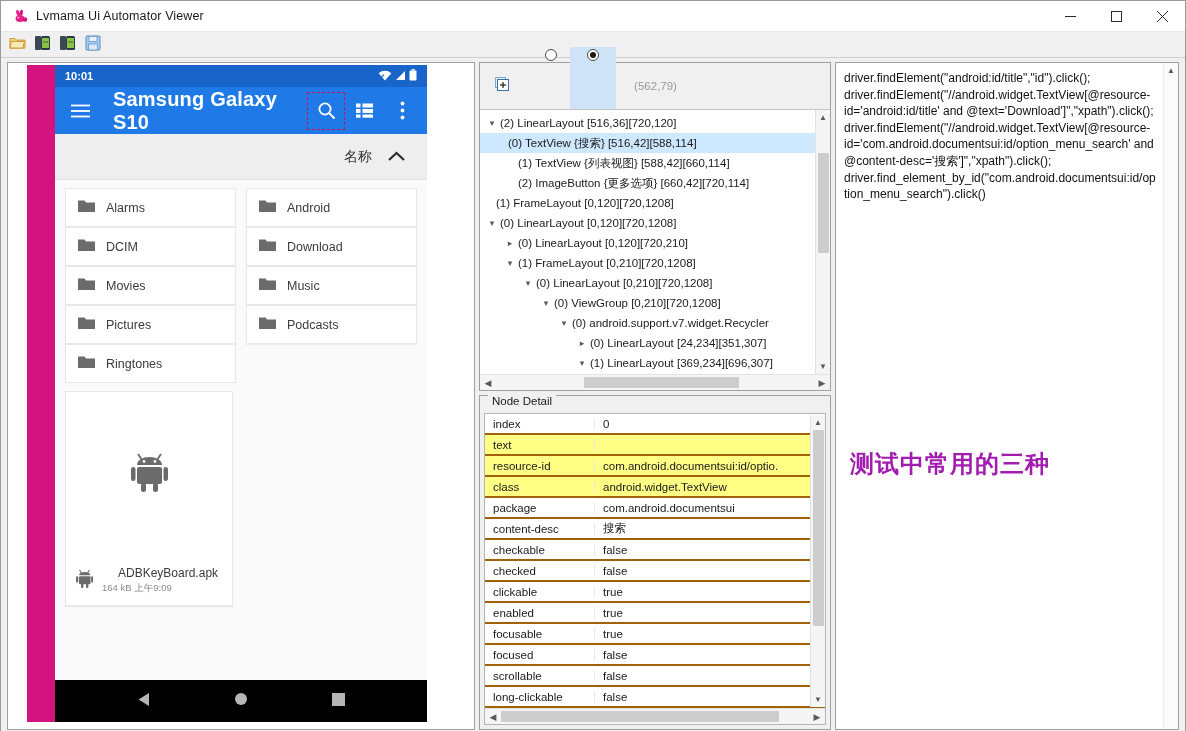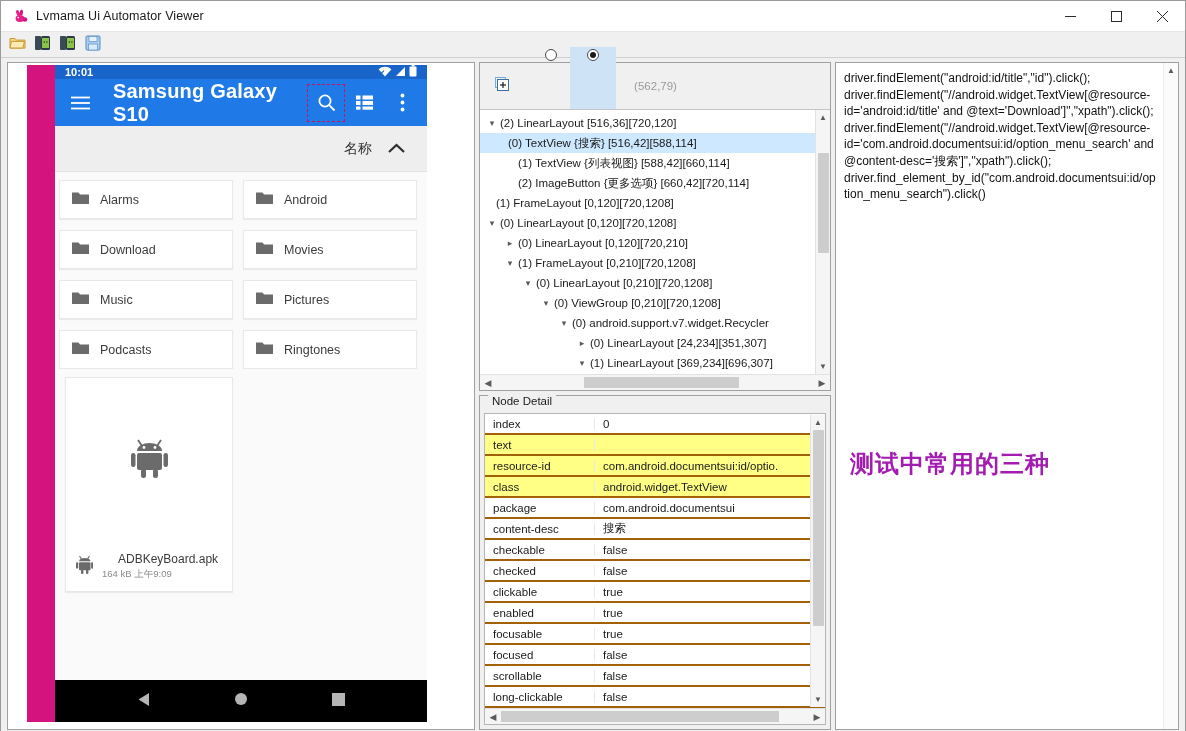--- a/index.html
+++ b/index.html
@@ -79,21 +79,21 @@
     background: #d4137f;
   }
   .phone-inner {
     position: absolute;
     left: 28px; top: 0; right: 0; bottom: 0;
     width: 372px;
     background: #fafafa;
     display: flex; flex-direction: column;
   }
   .statusbar {
-    height: 14px; background: #1964c8;
+    height: 22px; background: #1964c8;
     display: flex; align-items: center;
     padding: 0 10px;
     color: #fff; font-size: 11px; font-weight: bold;
   }
   .sb-right { margin-left: auto; display: flex; align-items: center; gap: 3px; }
   .appbar {
     height: 47px; background: #1f7ae8;
     display: flex; align-items: center;
     padding: 0 6px;
     color: #fff;
@@ -112,23 +112,23 @@
     outline-offset: -1px;
   }
   .sort-row {
     height: 46px; background: #eeeeee;
     display: flex; align-items: center; justify-content: flex-end;
     padding-right: 22px; gap: 16px;
     color: #333; font-size: 14px;
     border-bottom: 1px solid #e2e2e2;
   }
   .folder-grid {
-    padding: 8px 10px 0 4px;
+    padding: 8px 10px 0 10px;
     display: grid; grid-template-columns: 1fr 1fr;
-    gap: 11px 10px;
+    gap: 0 10px;
     background: #fafafa;
   }
   .folder-card {
     background: #ffffff;
     border: 1px solid #e8e8e8;
     height: 39px;
     display: flex; align-items: center;
     padding-left: 12px; gap: 11px;
     font-size: 12.5px; color: #3b3b3b;
     box-shadow: 0 1px 1px rgba(0,0,0,.06);
@@ -447,20 +447,26 @@
               <span><svg width="17" height="14" viewBox="0 0 17 14">
                     <path d="M0 1.5h6.5l1.5 2H17V13H0z" fill="#6b6b6b"></path>
                   </svg></span>
               <span>Alarms</span>
             </div>
             <div class="folder-card">
               <span><svg width="17" height="14" viewBox="0 0 17 14">
                     <path d="M0 1.5h6.5l1.5 2H17V13H0z" fill="#6b6b6b"></path>
                   </svg></span>
               <span>Android</span>
+            </div>
+            <div class="folder-card">
+              <span><svg width="17" height="14" viewBox="0 0 17 14">
+                    <path d="M0 1.5h6.5l1.5 2H17V13H0z" fill="#6b6b6b"></path>
+                  </svg></span>
+              <span>DCIM</span>
             </div>
             <div class="folder-card">
               <span><svg width="17" height="14" viewBox="0 0 17 14">
                     <path d="M0 1.5h6.5l1.5 2H17V13H0z" fill="#6b6b6b"></path>
                   </svg></span>
               <span>Download</span>
             </div>
             <div class="folder-card">
               <span><svg width="17" height="14" viewBox="0 0 17 14">
                     <path d="M0 1.5h6.5l1.5 2H17V13H0z" fill="#6b6b6b"></path>

